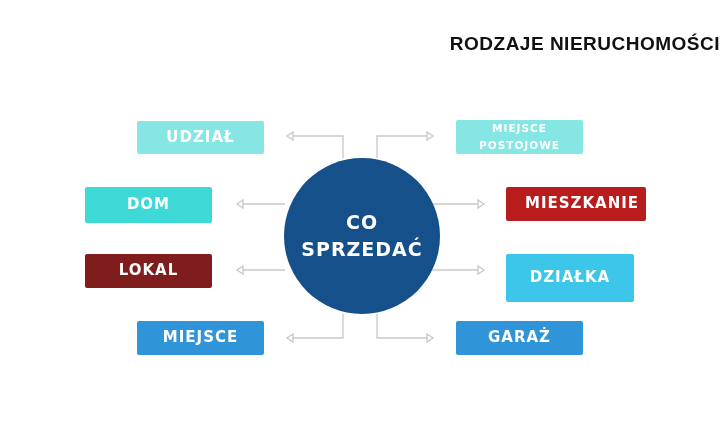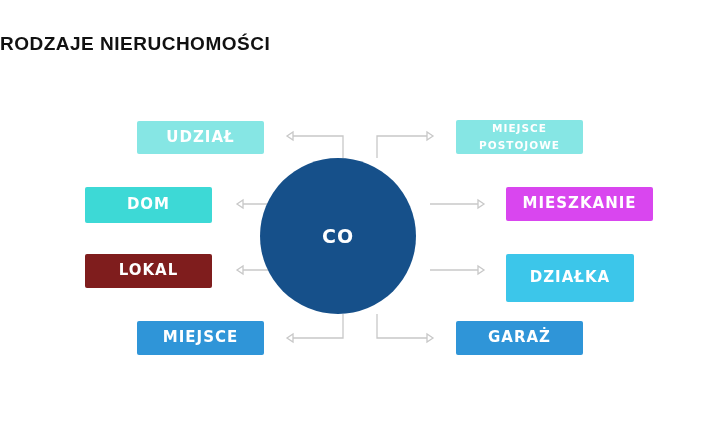--- a/index.html
+++ b/index.html
@@ -1,25 +1,25 @@
 <!DOCTYPE html>
 <html><head>
   <meta charset="utf-8">
   <style>
     html, body { margin: 0; padding: 0; background: #ffffff; }
     body { width: 720px; height: 421px; position: relative; overflow: hidden;
            font-family: "DejaVu Sans", "Liberation Sans", sans-serif; }
-    .title { position: absolute; left: 0; width: 720px; top: 33px; text-align: left;
+    .title { position: absolute; left: 0; width: 720px; top: 33px; text-align: right;
              font-family: "Liberation Sans", sans-serif; font-weight: bold; font-size: 19px;
              color: #111111; letter-spacing: 0.5px; }
     .box { position: absolute; display: flex; align-items: center; justify-content: center;
            color: #ffffff; font-weight: bold; font-size: 15px; letter-spacing: 1px;
            border-radius: 2px; text-align: center; line-height: 1.3; }
     .box.small { font-size: 10.5px; letter-spacing: 1px; line-height: 17px; }
-    .circle { position: absolute; left: 260px; top: 158px; width: 156px; height: 156px;
+    .circle { position: absolute; left: 284px; top: 158px; width: 156px; height: 156px;
               border-radius: 50%; background: #16508a; display: flex; align-items: center;
               justify-content: center; flex-direction: column; }
     .circle span { color: #ffffff; font-weight: bold; font-size: 19px; letter-spacing: 1px;
                    line-height: 27px; display: block; text-align: center; }
     svg.connectors { position: absolute; left: 0; top: 0; }
   </style>
 </head>
 <body>
 
 <div class="title">RODZAJE NIERUCHOMOŚCI</div>
@@ -48,40 +48,41 @@
     <polyline points="343,314 343,338 292,338"></polyline>
     <polygon points="287,338 293,334 293,342" fill="#ffffff"></polygon>
 
     <polyline points="377,314 377,338 428,338"></polyline>
     <polygon points="433,338 427,334 427,342" fill="#ffffff"></polygon>
   </g>
 </svg>
 
 <div class="circle">
   <span>CO</span>
+  <span>SPRZEDAĆ</span>
 </div>
 
 <div class="box" style="left:137px; top:121px; width:127px; height:33px; background:#86e6e4;">
   <span>UDZIAŁ</span>
 </div>
 <div class="box" style="left:85px; top:187px; width:127px; height:36px; background:#3dd9d6;">
   <span>DOM</span>
 </div>
 <div class="box" style="left:85px; top:254px; width:127px; height:34px; background:#7f1d1d;">
   <span>LOKAL</span>
 </div>
 <div class="box" style="left:137px; top:321px; width:127px; height:34px; background:#2f95d8;">
   <span>MIEJSCE</span>
 </div>
 
 <div class="box small" style="left:456px; top:120px; width:127px; height:34px; background:#86e6e4; flex-direction:column;">
   <span>MIEJSCE</span>
   <span>POSTOJOWE</span>
 </div>
-<div class="box" style="left:506px; top:187px; width:147px; height:34px; background:#d946ef;">
+<div class="box" style="left:506px; top:187px; width:128px; height:34px; background:#b91c1c;padding-left:12px;">
   <span>MIESZKANIE</span>
 </div>
 <div class="box" style="left:506px; top:254px; width:128px; height:48px; background:#3cc6ea;">
   <span>DZIAŁKA</span>
 </div>
 <div class="box" style="left:456px; top:321px; width:127px; height:34px; background:#2f95d8;">
   <span>GARAŻ</span>
 </div>
 
 </body></html>

